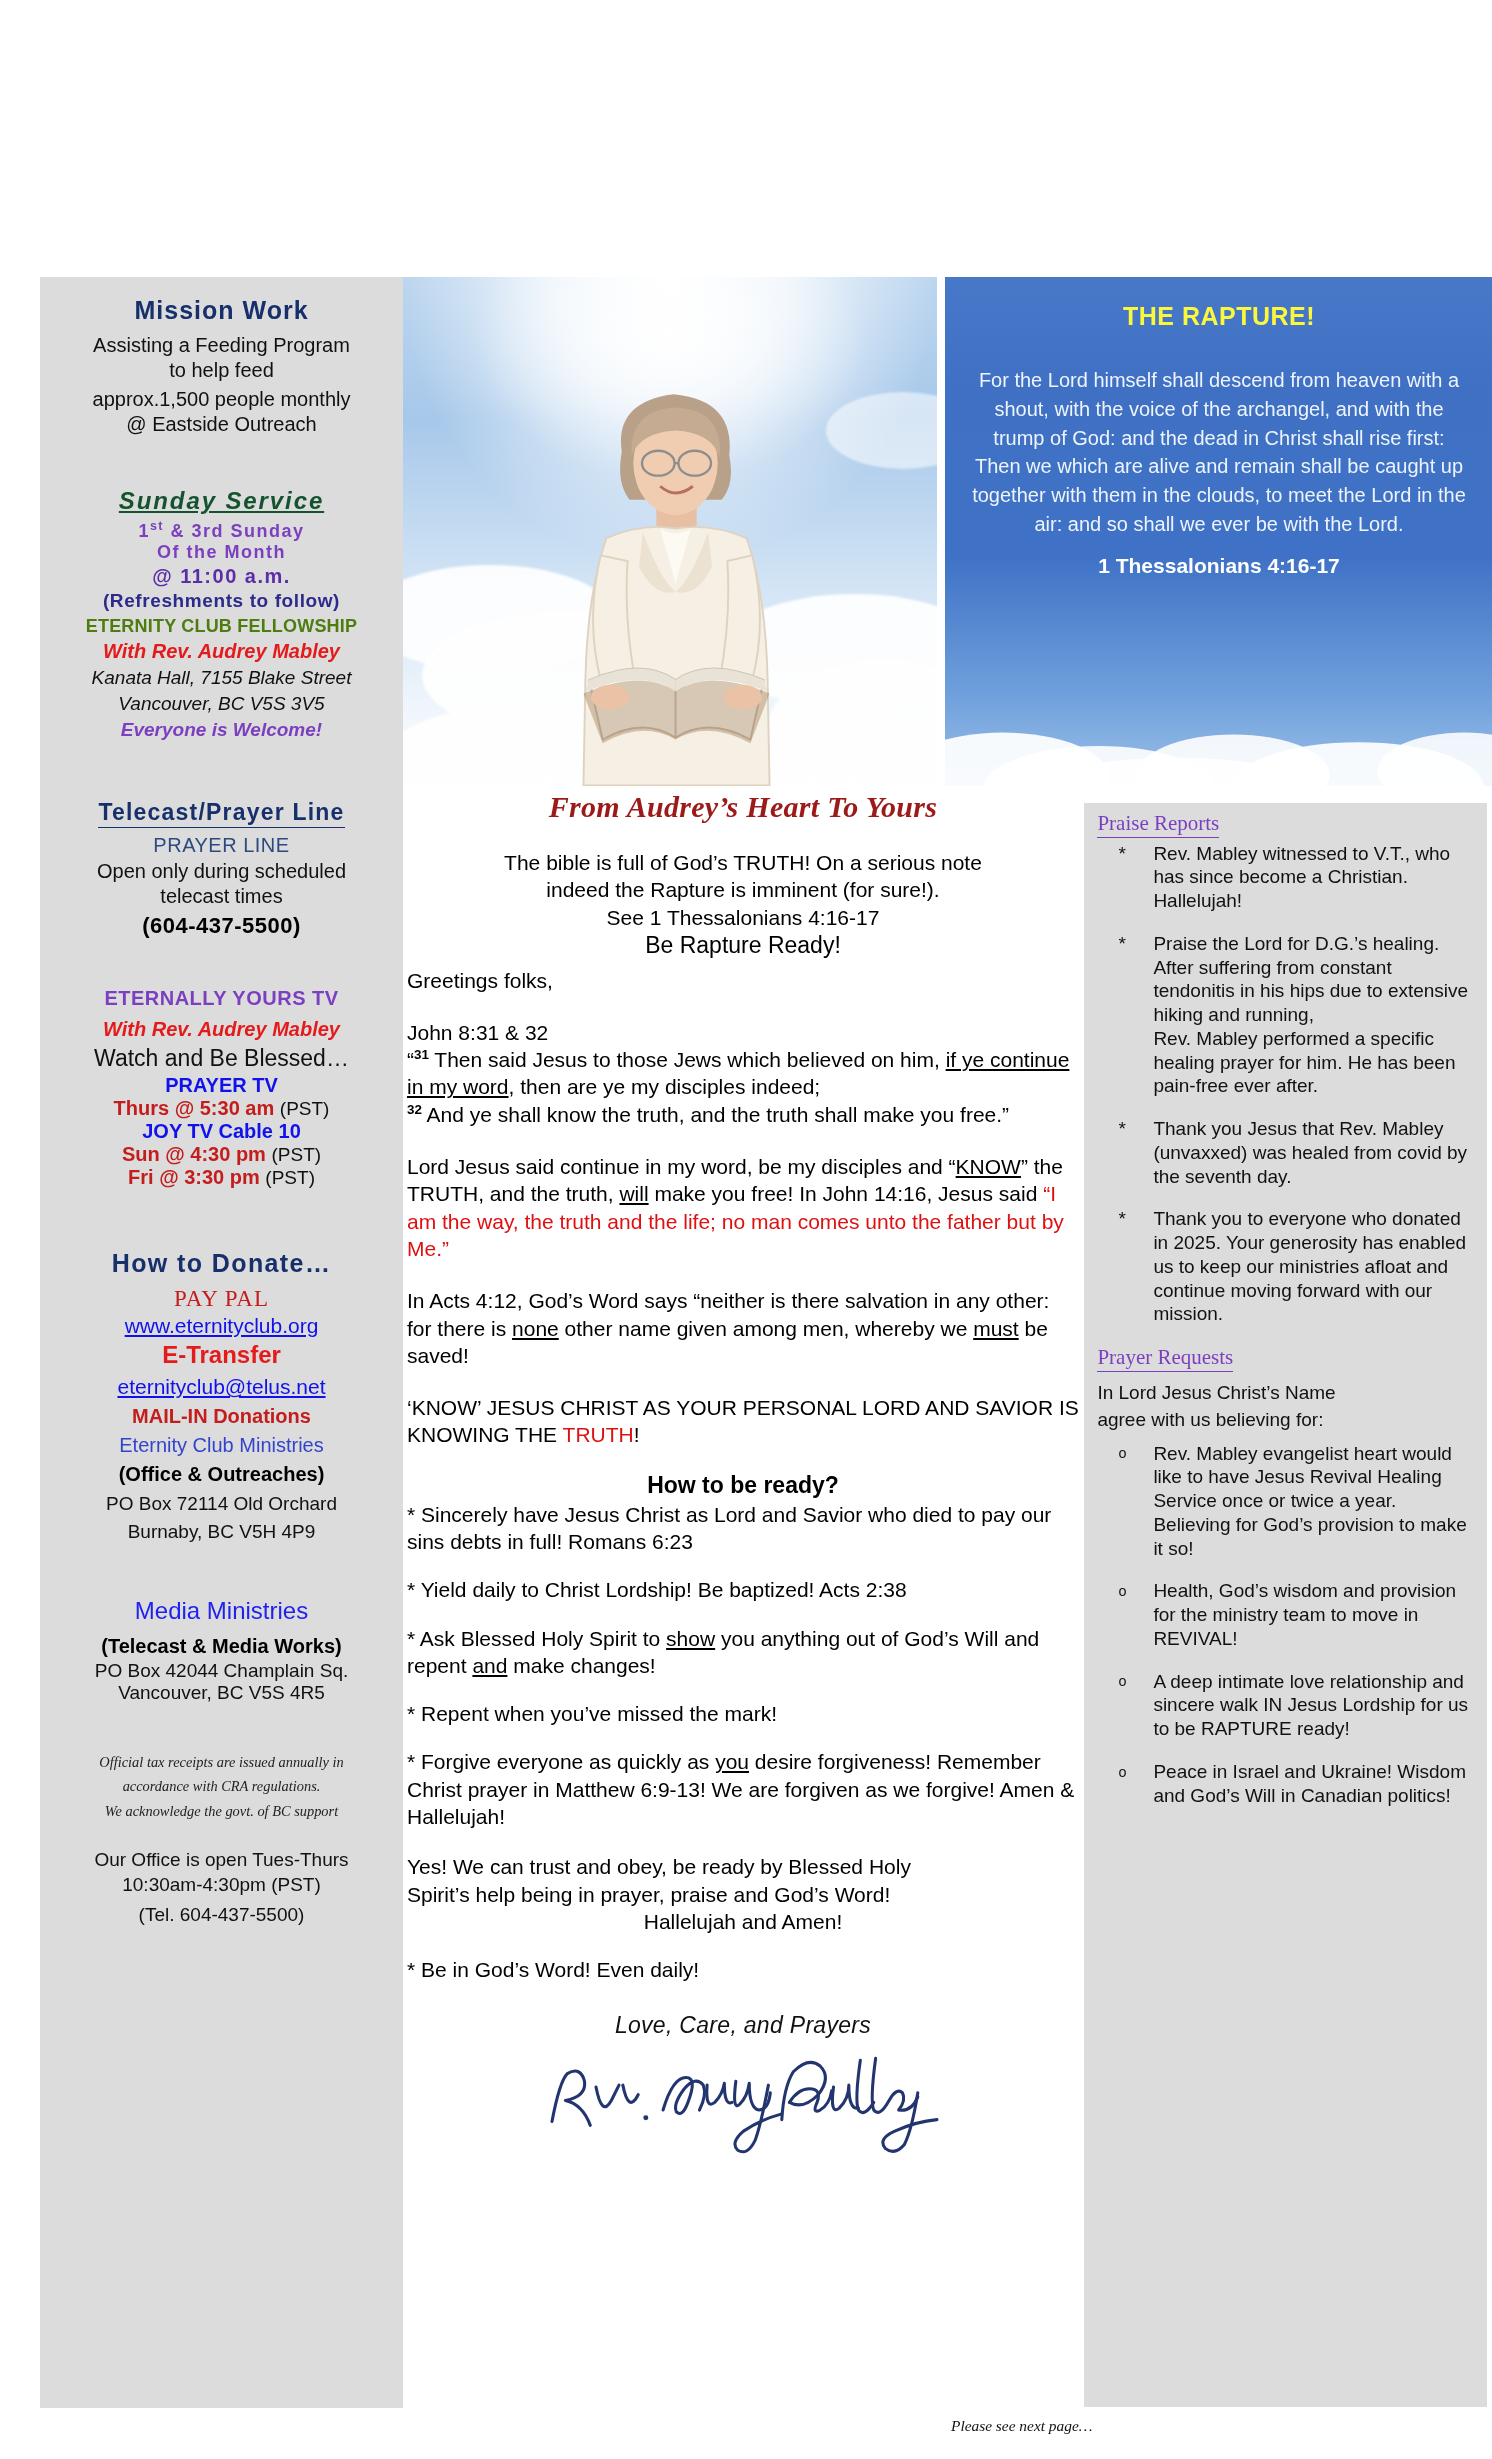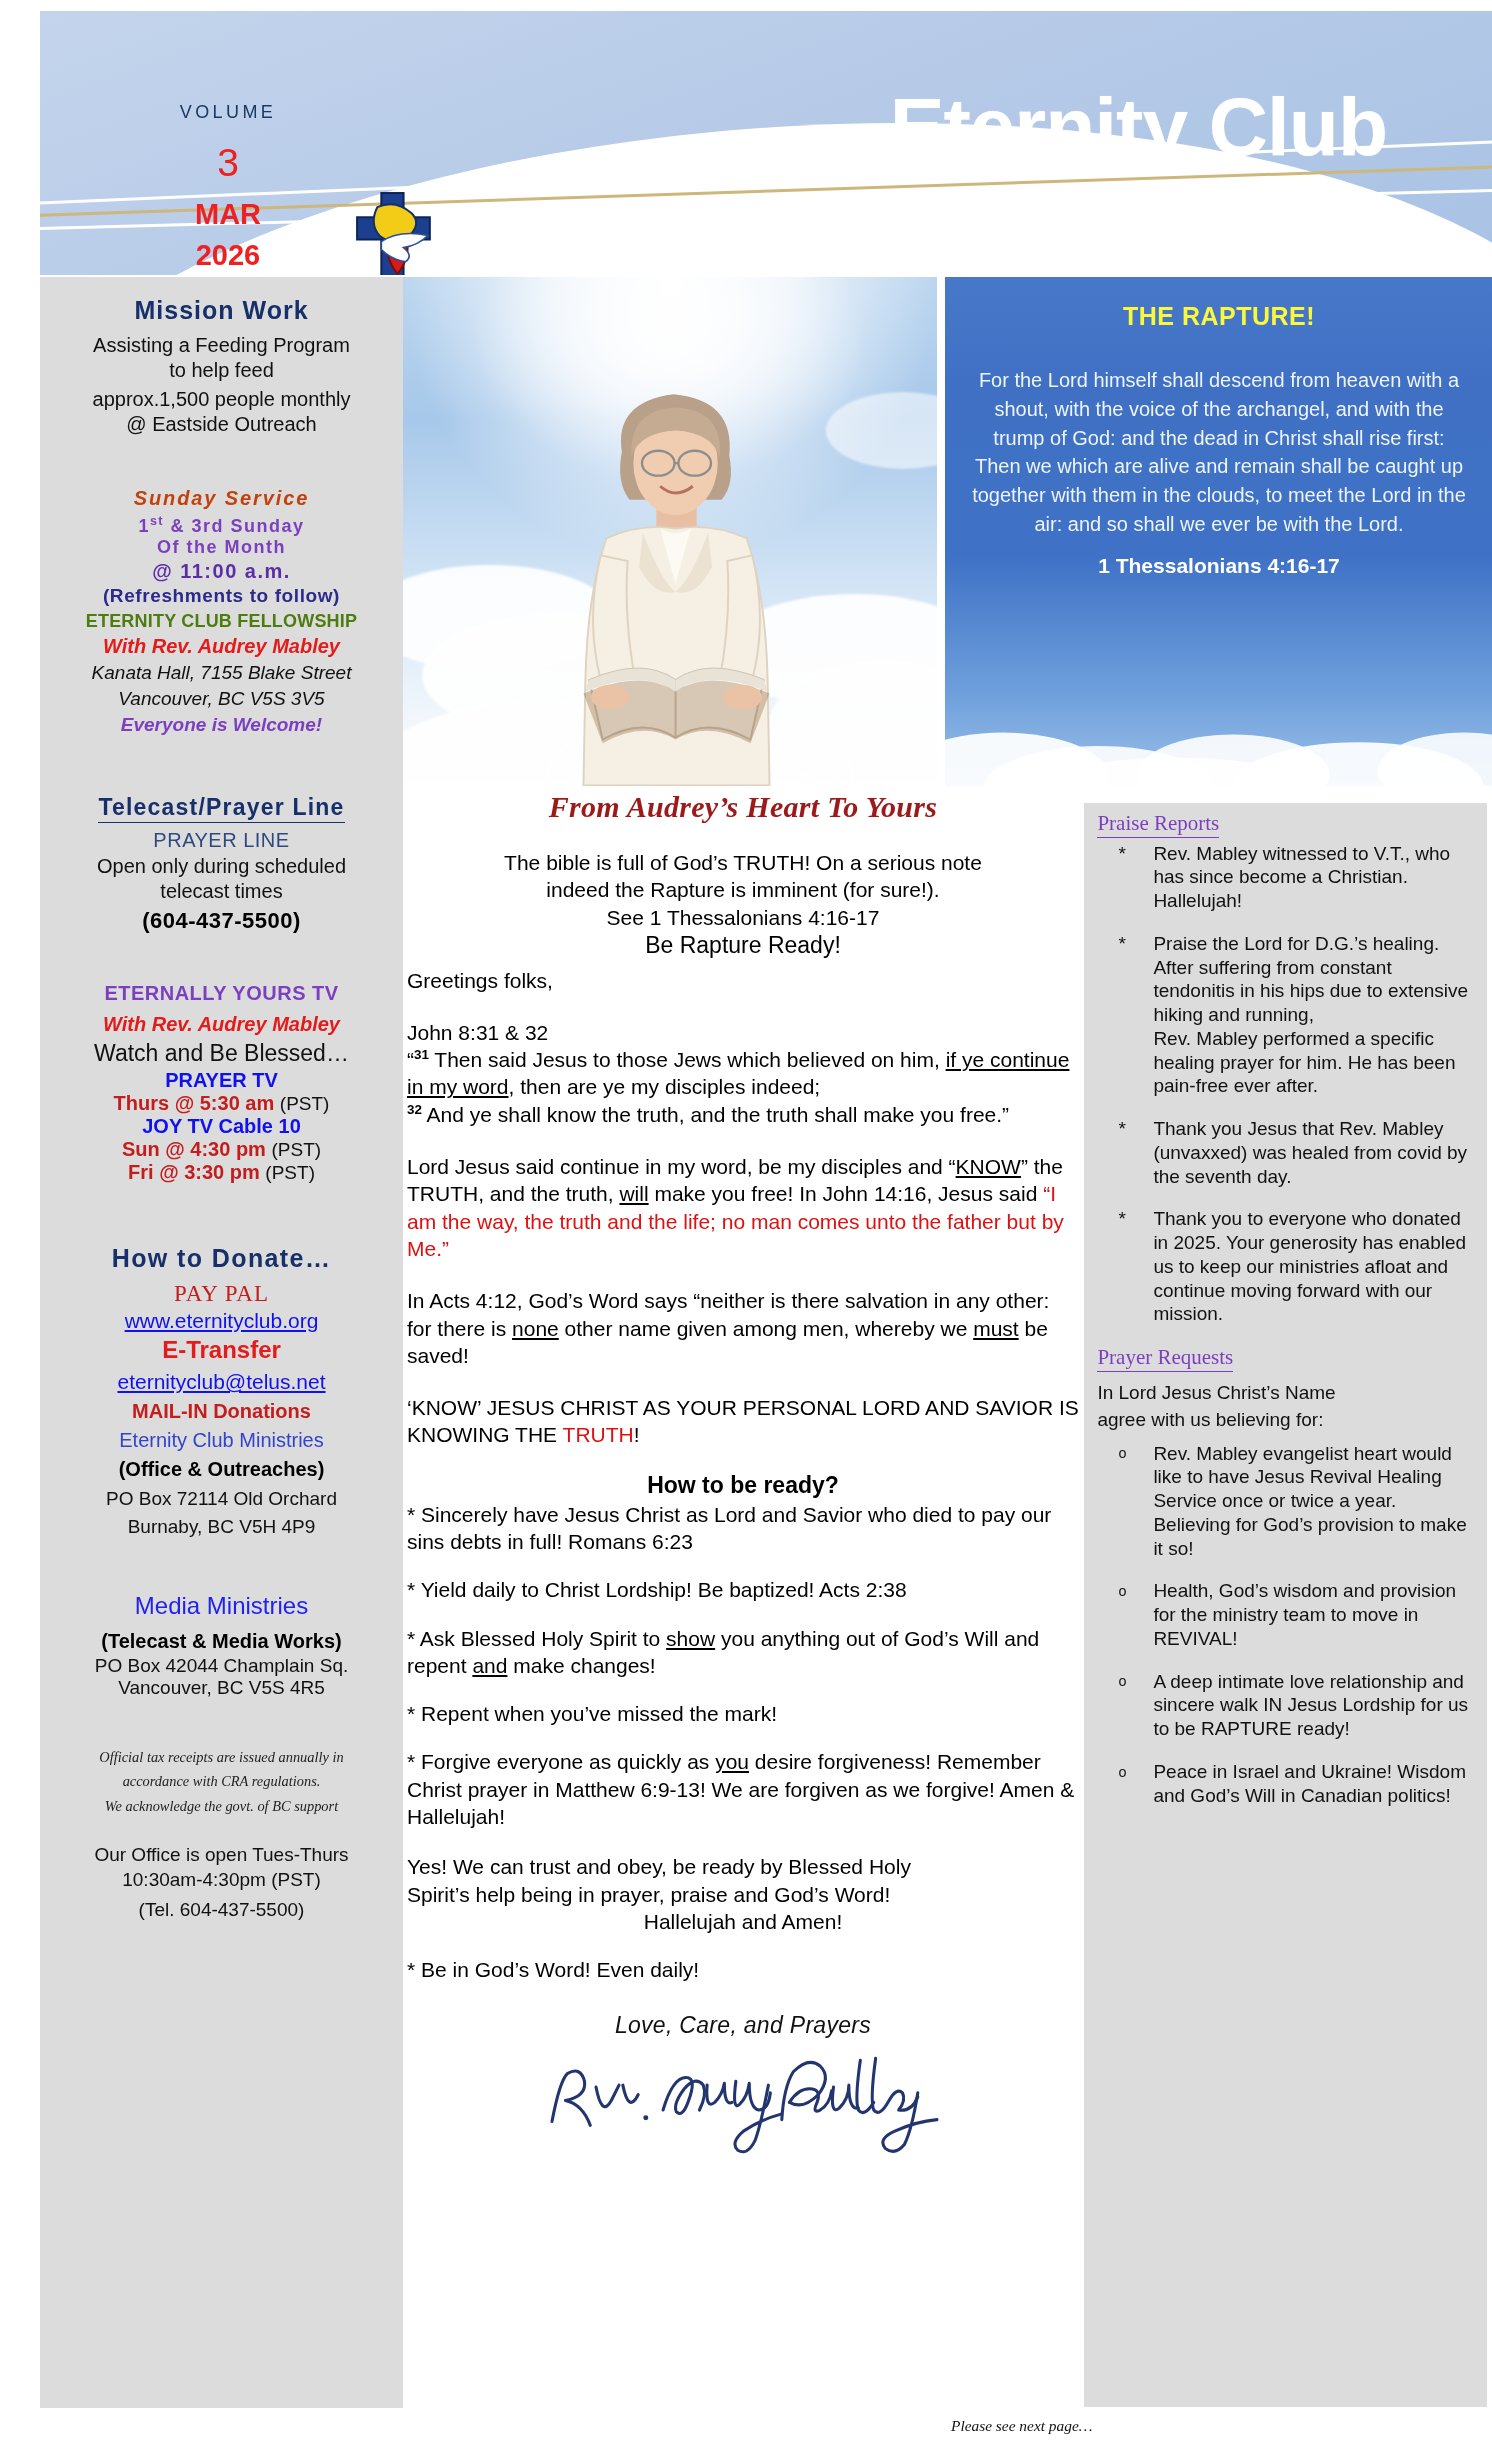--- a/index.html
+++ b/index.html
@@ -59,21 +59,21 @@
 
   
   .sidebar {
     position:absolute; left:40px; top:277px; width:363px; height:2131px;
     background:#dcdcdc;
   }
   .sb { width:100%; text-align:center; }
   .sb-h1 { font-size:25px; font-weight:bold; color:#17306b; letter-spacing:1px; }
   .sb-p  { font-size:20px; color:#111; line-height:1.26; }
   .sb-sunday {
-    font-size:20px; font-weight:bold; font-style:italic; color:#c2410c; letter-spacing:1.9px;
+    font-size:24px; font-weight:bold; font-style:italic; color:#14532d; letter-spacing:1.9px;text-decoration:underline;
   }
   .sb-sunday2 { font-size:18px; font-weight:bold; color:#7b3fbf; letter-spacing:1.5px; }
   .sb-sunday3 { font-size:20px; font-weight:bold; color:#5b2ea8; letter-spacing:1.5px; }
   .sb-refresh { font-size:19px; font-weight:bold; color:#2d2a8c; letter-spacing:0.6px; }
   .sb-fellow { font-size:18px; font-weight:bold; color:#4d7c0f; letter-spacing:0.2px; }
   .sb-rev { font-size:20px; font-weight:bold; font-style:italic; color:#e31b1b; }
   .sb-addr { font-size:19px; font-style:italic; color:#111; line-height:1.35; }
   .sb-welcome { font-size:19px; font-weight:bold; font-style:italic; color:#7b3fbf; }
 
   .sb-telecast {
@@ -178,42 +178,20 @@
   .rc-bullet { width:56px; flex:none; text-align:left; padding-left:21px; }
   .rc-bullet.circ { font-size:14.4px; padding-top:2.9px; }
   .rc-text { flex:1; }
   .rc-intro { font-size:19px; line-height:1.42; color:#111; margin:3.8px 0 7.7px 0; }
 </style>
 </head>
 <body>
 
 <div id="page">
 
-  <div class="header">
-    <div class="header-swoosh"></div>
-    <div class="swoosh-line" style="top:192px; transform:rotate(-2.4deg);"></div>
-    <div class="swoosh-line gold" style="top:204px; transform:rotate(-1.9deg);"></div>
-    <div class="swoosh-line" style="top:217px; transform:rotate(-1.5deg);"></div>
-
-    <div class="volume-label">VOLUME</div>
-    <div class="volume-num">3</div>
-    <div class="volume-month">MAR</div>
-    <div class="volume-year">2026</div>
-
-    <svg class="logo-mark" viewBox="0 0 100 100">
-      <rect x="34" y="4" width="22" height="86" fill="#1c3f8f" stroke="#0d2458" stroke-width="2"></rect>
-      <rect x="10" y="28" width="72" height="22" fill="#1c3f8f" stroke="#0d2458" stroke-width="2"></rect>
-      <path d="M30 18 Q48 10 64 24 Q74 34 62 46 Q46 58 32 46 Q22 34 30 18 Z" fill="#f2cc16" stroke="#12306e" stroke-width="2"></path>
-      <path d="M40 58 Q40 46 52 48 Q60 49 60 58 Q60 72 50 84 Q40 72 40 58 Z" fill="#d71a1a" stroke="#7a0d0d" stroke-width="2"></path>
-      <path d="M34 52 Q52 40 80 46 Q70 56 56 58 Q66 66 58 72 Q44 70 34 60 Z" fill="#ffffff" stroke="#2a4f9a" stroke-width="1.6"></path>
-    </svg>
-
-    <div class="masthead">Eternity Club</div>
-    <div class="masthead-sub">MINISTRIES</div>
-  </div>
 
   <div class="sidebar">
 
     <div class="sb sb-h1" style="margin-top:19px;">Mission Work</div>
     <div class="sb sb-p" style="margin-top:7.7px;">Assisting a Feeding Program</div>
     <div class="sb sb-p">to help feed</div>
     <div class="sb sb-p" style="margin-top:3.8px;">approx.1,500 people monthly</div>
     <div class="sb sb-p">@ Eastside Outreach</div>
 
     <div class="sb sb-sunday" style="margin-top:50px;">Sunday Service</div>

